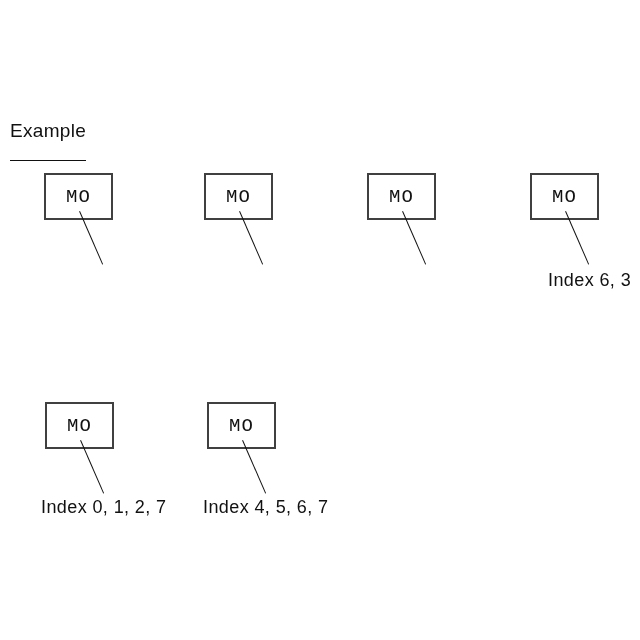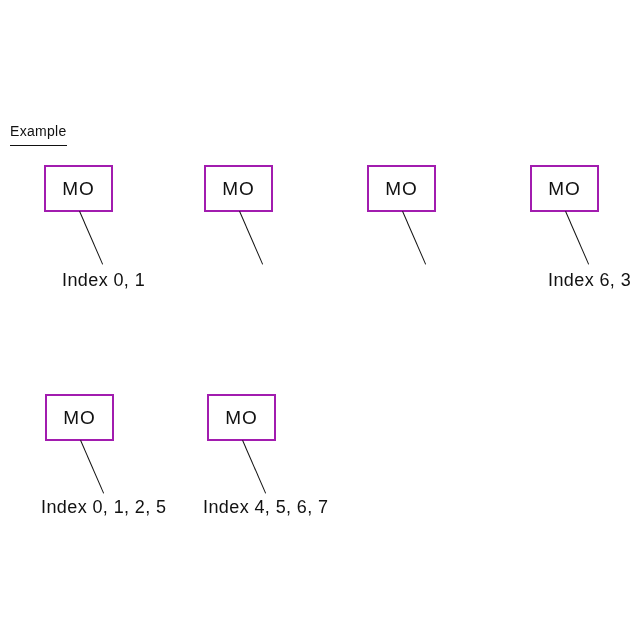--- a/index.html
+++ b/index.html
@@ -13,43 +13,44 @@
     height: 640px;
     background: #ffffff;
     font-family: "Liberation Sans", "DejaVu Sans", sans-serif;
     color: #111111;
     overflow: hidden;
   }
   .title {
     position: absolute;
     left: 10px;
     top: 120px;
-    font-size: 14px;
+    font-size: 19px;
     line-height: 22px;
-    padding-bottom: 3px;
+    padding-bottom: 18px;
     border-bottom: 1.5px solid #111111;
     letter-spacing: 0.3px;
   }
   .node {
     position: absolute;
     width: 170px;
     height: 130px;
   }
   .box {
     position: absolute;
     left: 0;
-    top: 0;
+    top: 8px;
     width: 69px;
     height: 47px;
     box-sizing: border-box;
-    border: 2px solid #a21caf;
+    border: 2px solid #404040;
     display: flex;
     align-items: center;
     justify-content: center;
     background: #ffffff;
+    font-family: Liberation Mono, monospace;
   }
   .box span {
     font-size: 19px;
     letter-spacing: 1px;
   }
   .connector {
     position: absolute;
     left: 36px;
     top: 46px;
     width: 58px;
@@ -76,21 +77,20 @@
 
 <div class="canvas">
 
   <div class="title">Example</div>
 
   <div class="node top" style="left:44px; top:165px;">
     <div class="box">
       <span>MO</span>
     </div>
     <div class="connector"></div>
-    <div class="index-label">Index 0, 1</div>
   </div>
 
   <div class="node top" style="left:204px; top:165px;">
     <div class="box">
       <span>MO</span>
     </div>
     <div class="connector"></div>
   </div>
 
   <div class="node top" style="left:367px; top:165px;">
@@ -106,21 +106,21 @@
     </div>
     <div class="connector"></div>
     <div class="index-label">Index 6, 3</div>
   </div>
 
   <div class="node bottom" style="left:45px; top:394px;">
     <div class="box">
       <span>MO</span>
     </div>
     <div class="connector"></div>
-    <div class="index-label">Index 0, 1, 2, 5</div>
+    <div class="index-label">Index 0, 1, 2, 7</div>
   </div>
 
   <div class="node bottom" style="left:207px; top:394px;">
     <div class="box">
       <span>MO</span>
     </div>
     <div class="connector"></div>
     <div class="index-label">Index 4, 5, 6, 7</div>
   </div>
 

